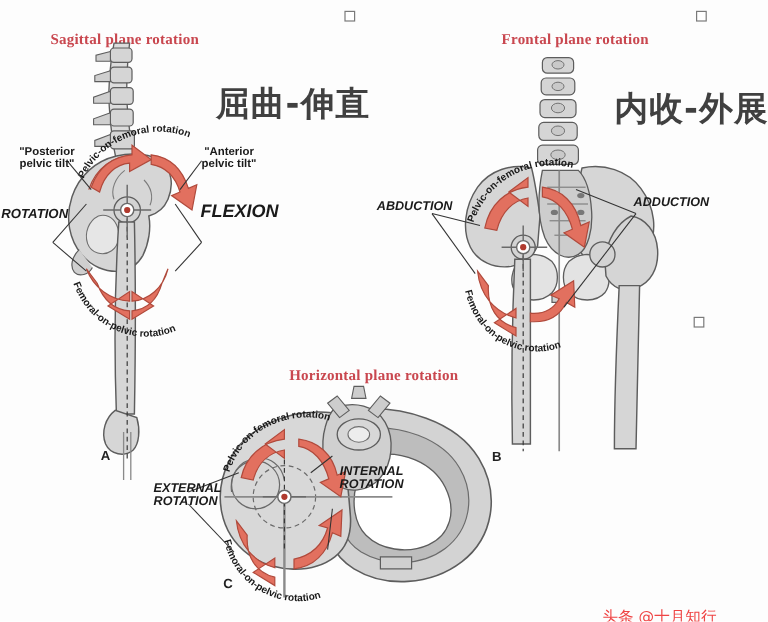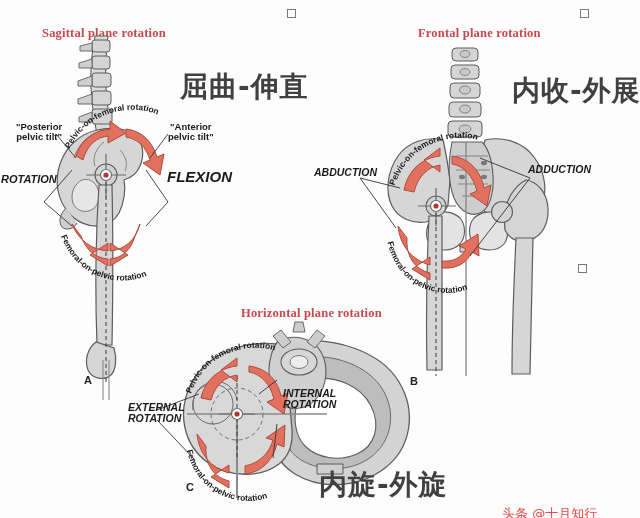--- a/index.html
+++ b/index.html
@@ -375,18 +375,17 @@
       <div>ROTATION</div>
     </div>
 
     <div class="abs anno" style="left:152px;top:98px;font-size:10.5px;text-align:center;">
       <div>INTERNAL</div>
       <div>ROTATION</div>
     </div>
 
     <div class="abs panel-letter" style="left:55px;top:191px;font-size:11px;">C</div>
 
-    <div class="abs cn-label" style="left:188px;top:176px;font-size:28px;">内旋-外旋</div>
   </div>
 
   <div class="abs watermark" style="left:502px;top:488px;">头条 @十月知行</div>
 
 </div>
 
 </body></html>

